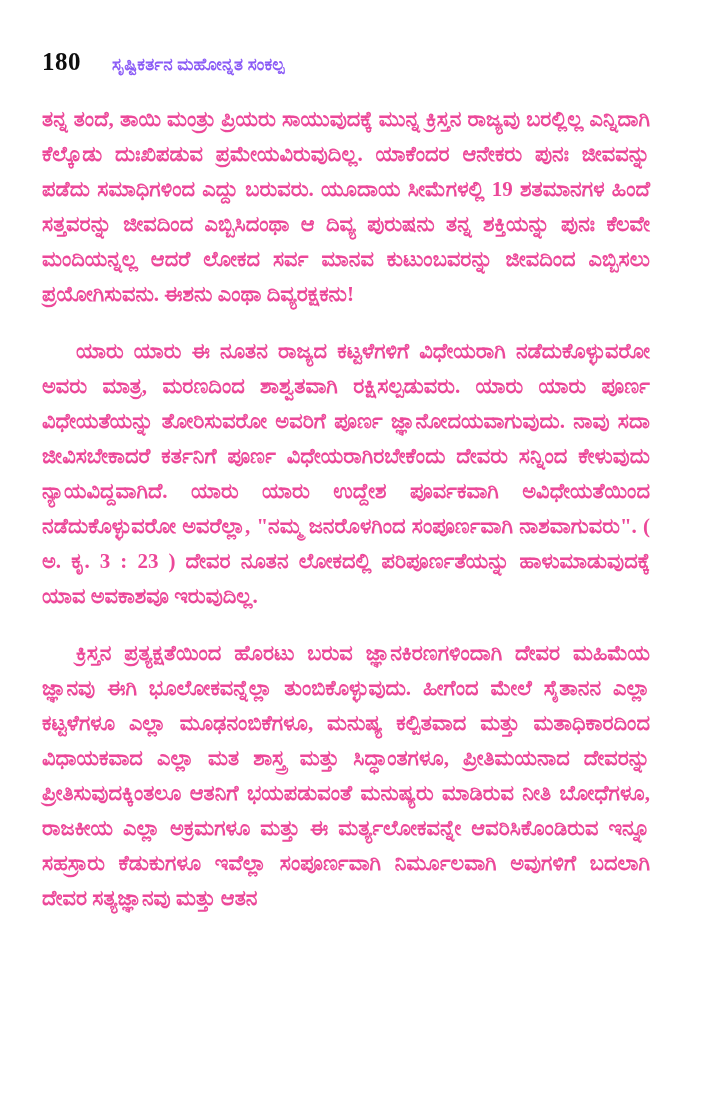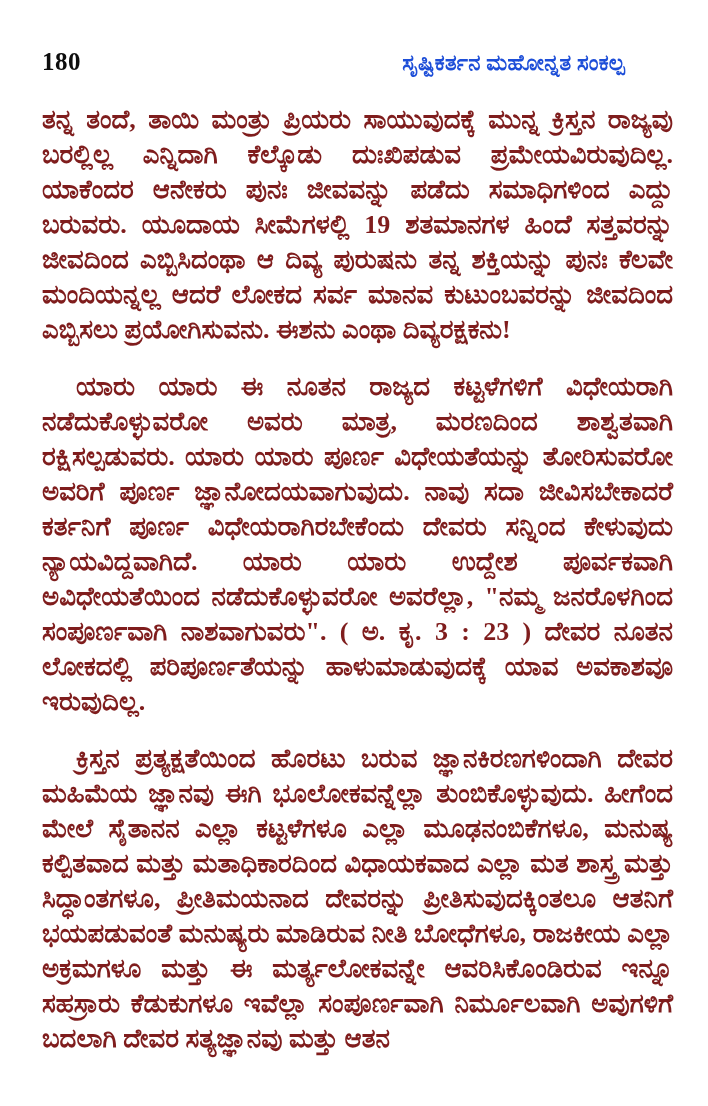--- a/index.html
+++ b/index.html
@@ -12,49 +12,49 @@
     height: 1106px;
     font-family: "Liberation Serif", "DejaVu Serif", serif;
     color: #111111;
     position: relative;
     overflow: hidden;
   }
   .page {
     width: 708px;
     height: 1106px;
     box-sizing: border-box;
-    padding: 48px 35px 20px 42px;
+    padding: 48px 58px 20px 42px;
     position: relative;
   }
   .page-header {
     display: flex;
     align-items: baseline;
     height: 36px;
     margin-bottom: 18px;
   }
   .folio {
     font-size: 25px;
     font-weight: bold;
     letter-spacing: 0.5px;
     color: #0d0d0d;
     min-width: 70px;
   }
   .running-head {
     flex: 1;
-    text-align: right;
-    font-size: 22px;
+    text-align: left;
+    font-size: 17px;
     font-weight: bold;
-    color: #1d4ed8;
+    color: #8b5cf6;
     padding-right: 48px;
     letter-spacing: 0.2px;
   }
   .body-text {
-    font-size: 26px;
+    font-size: 21px;
     line-height: 35px;
-    color: #7f1d1d;
+    color: #ec4899;
     font-weight: bold;
   }
   .para {
     margin: 0 0 22px 0;
     text-align: justify;
     text-justify: inter-word;
   }
   .para.indent {
     text-indent: 34px;
   }

